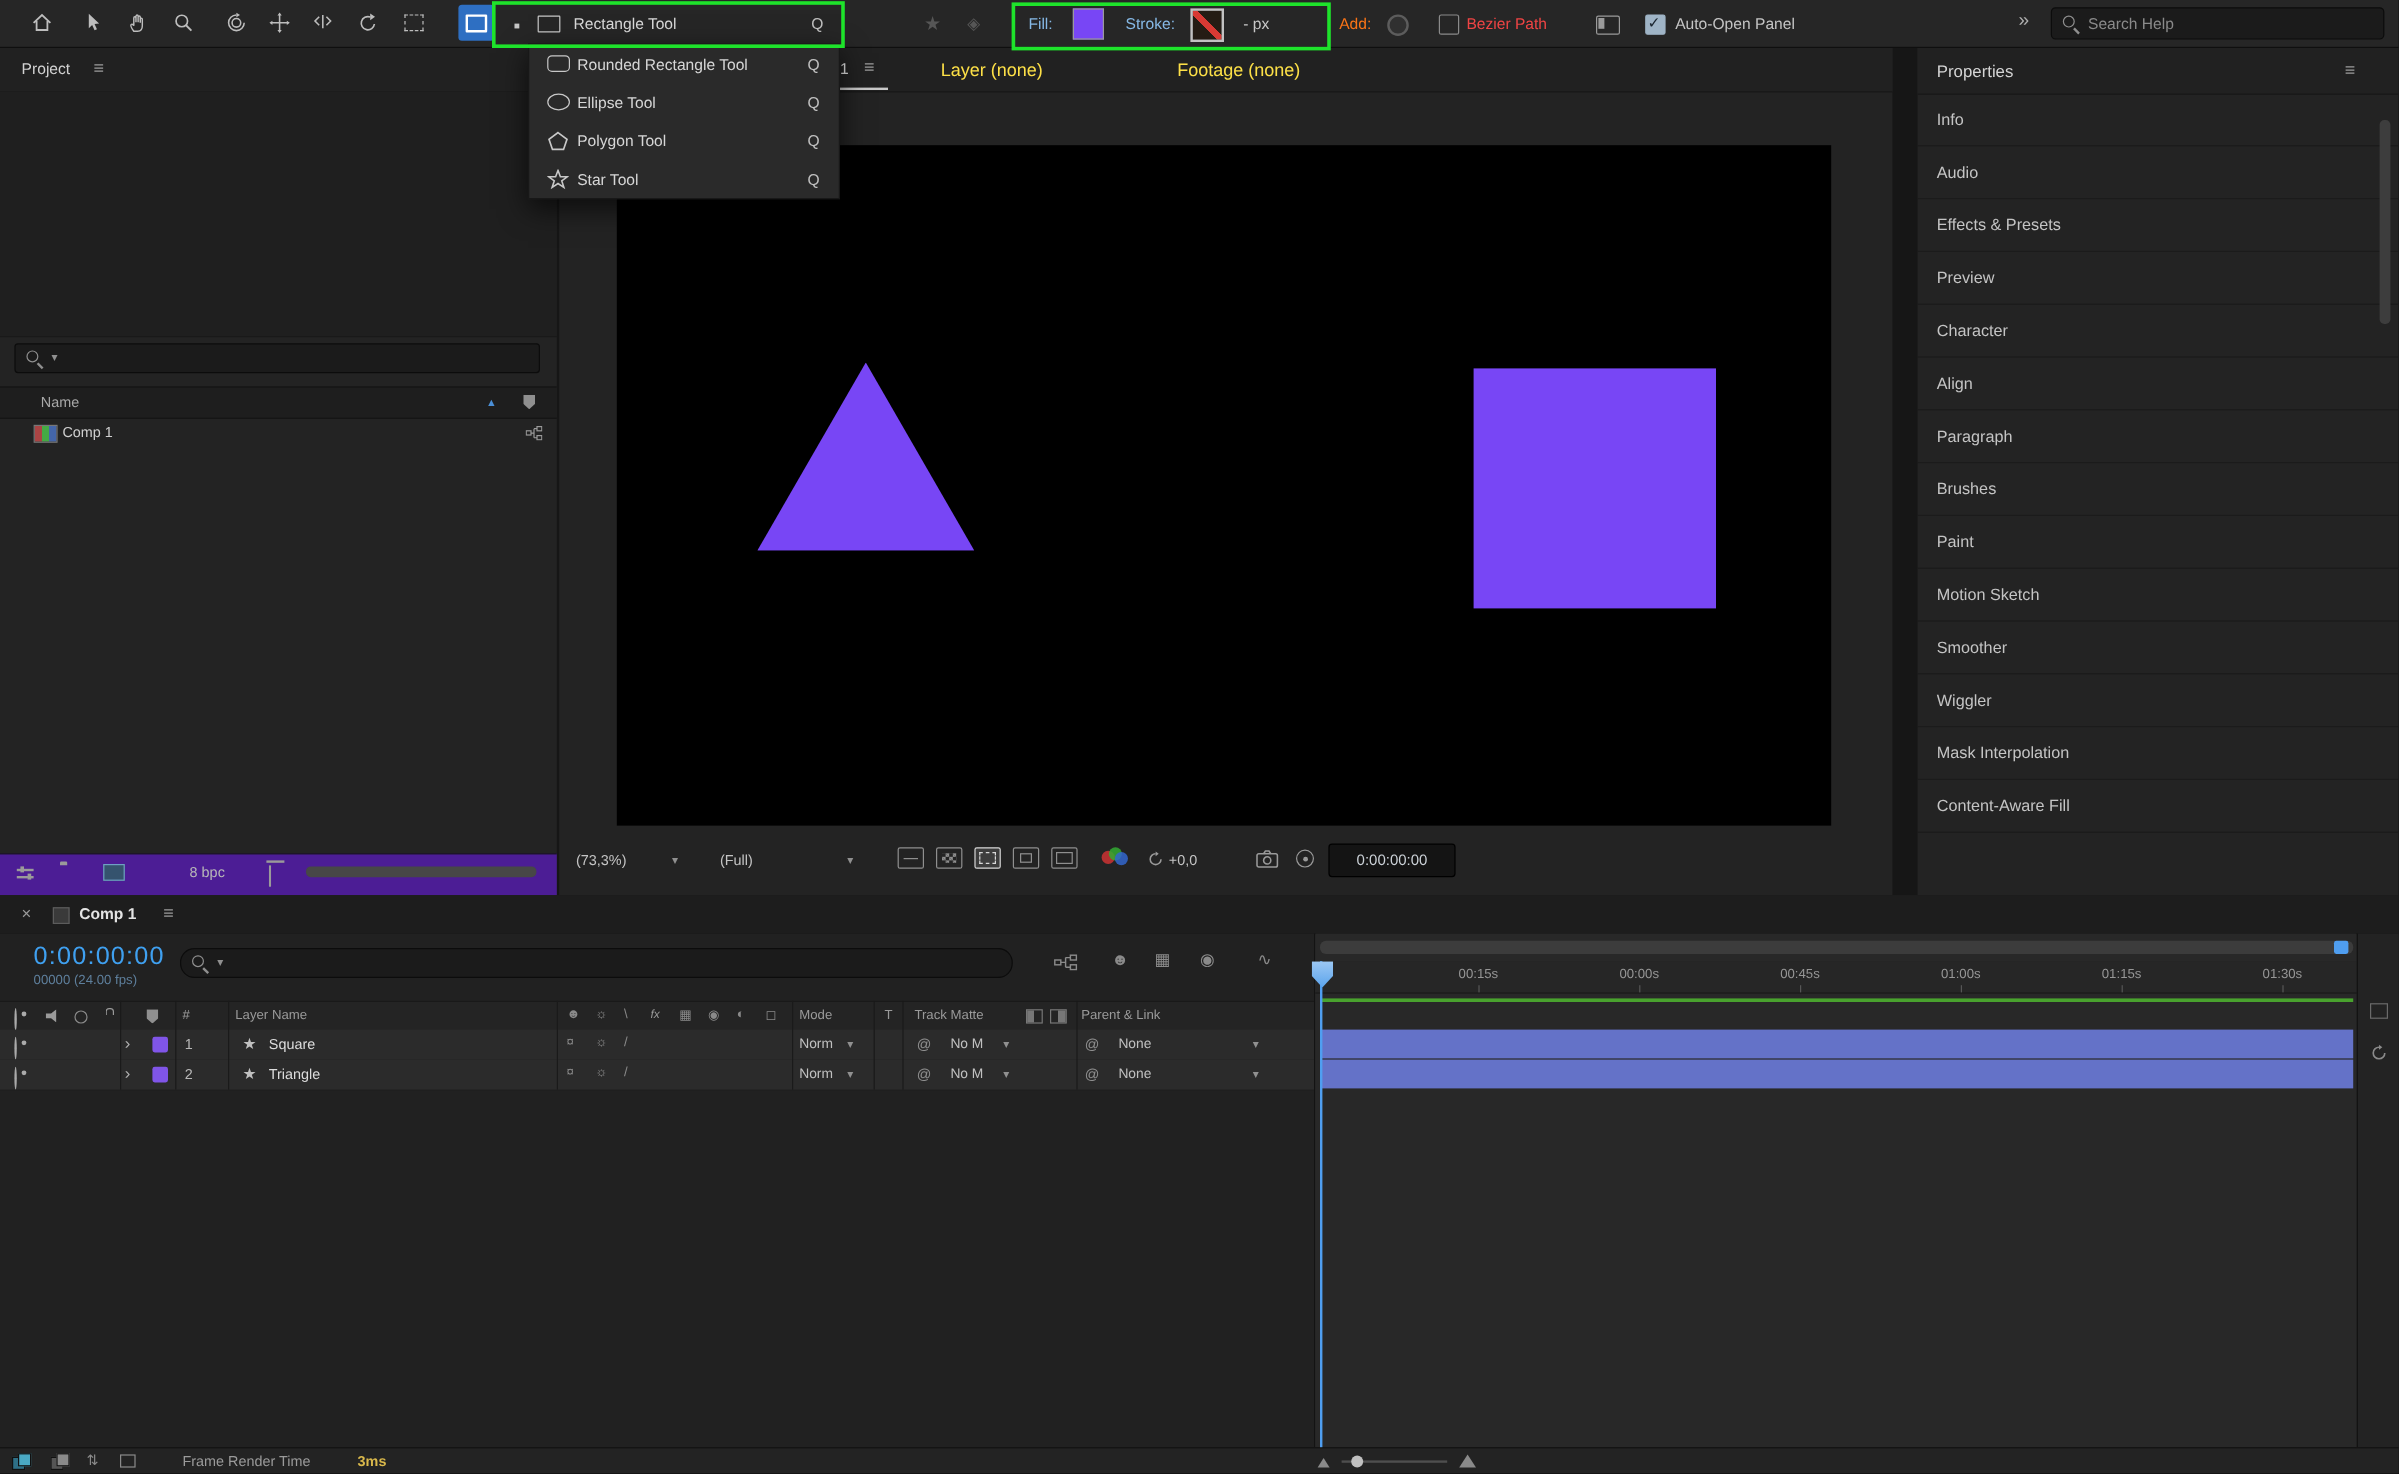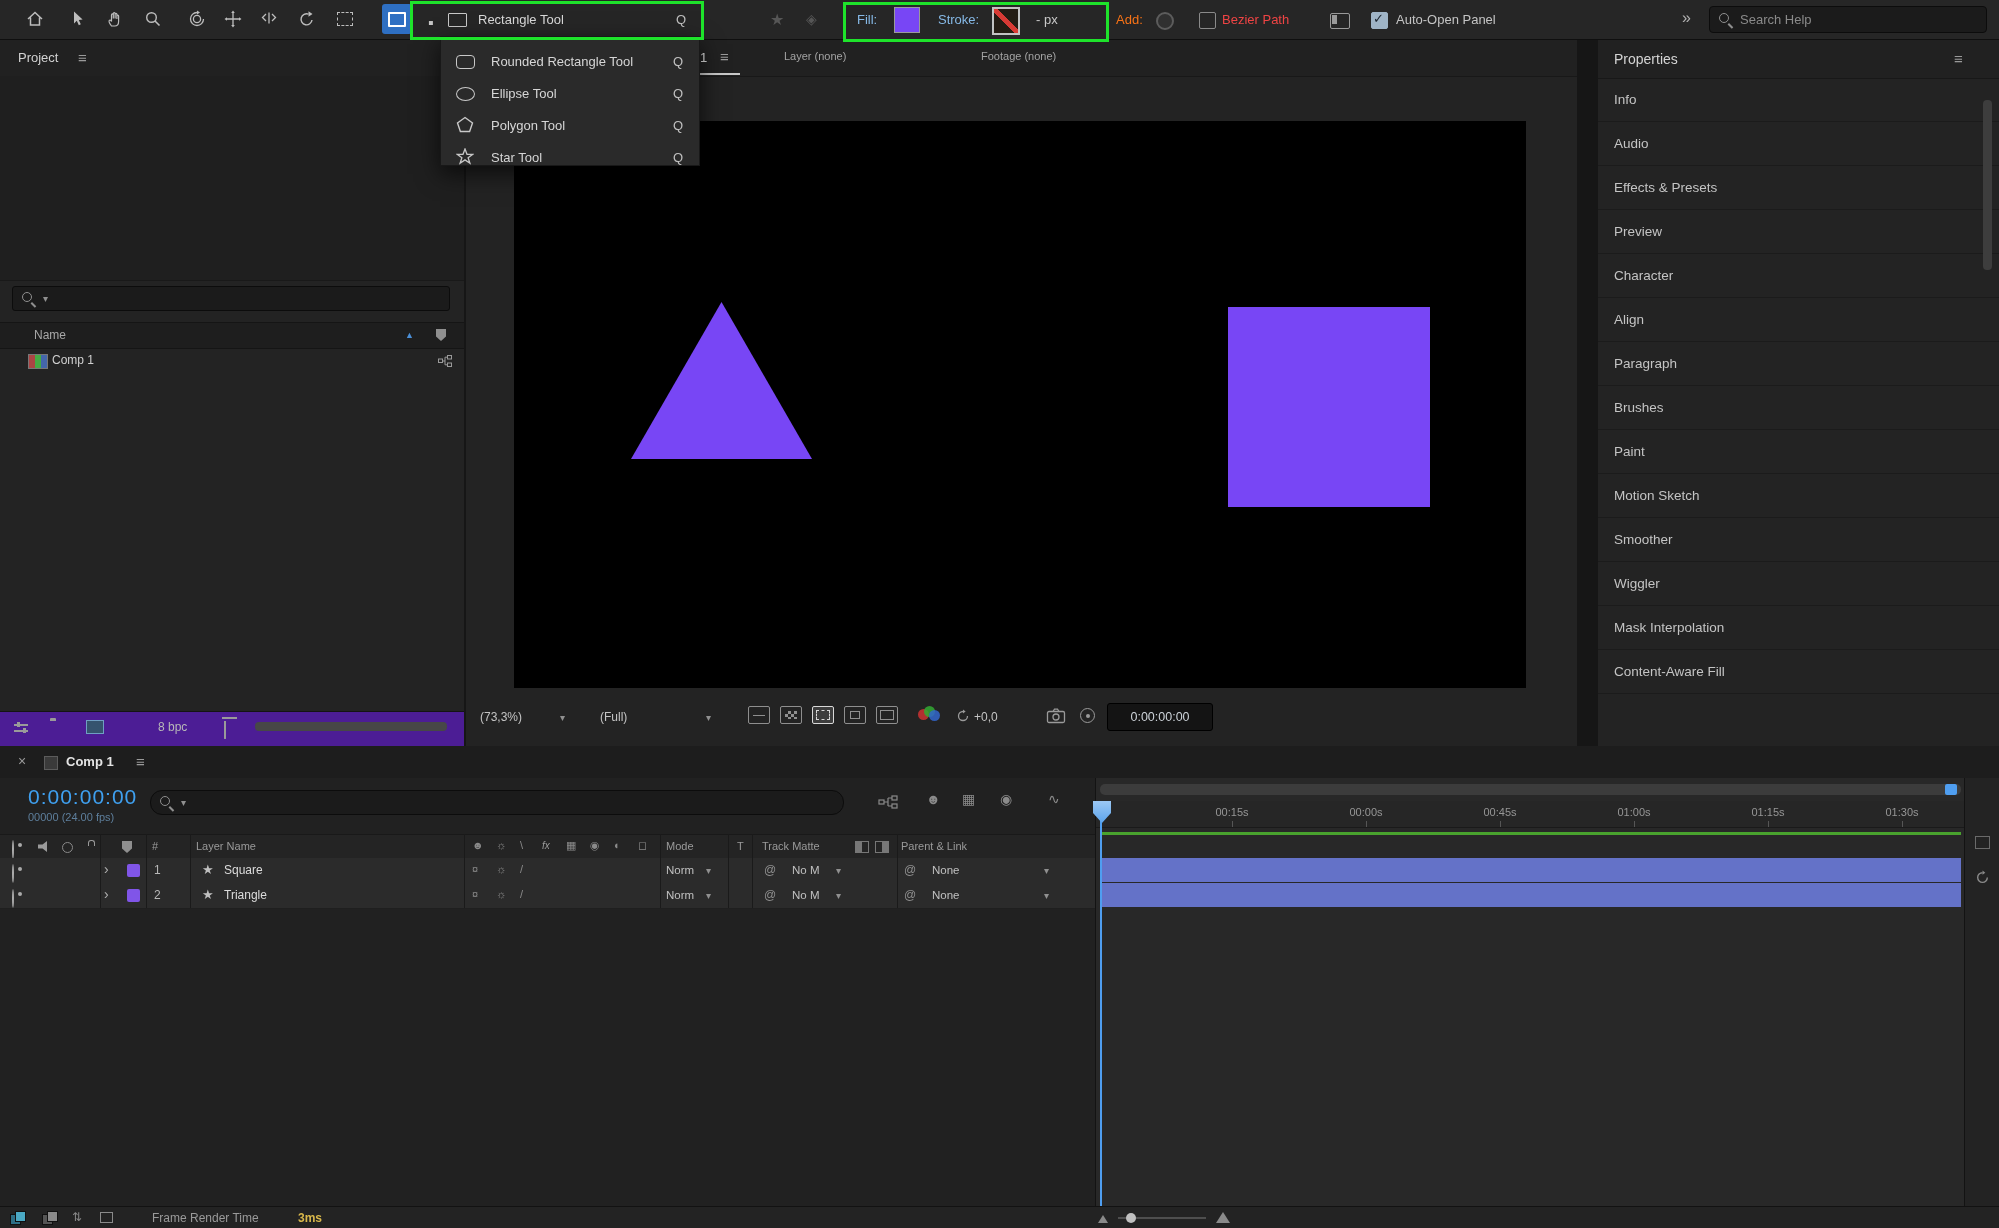--- a/index.html
+++ b/index.html
@@ -29,21 +29,21 @@
   .paneltoggle::after{content:"";position:absolute;left:1px;top:1px;width:5px;height:9px;background:#9a9a9a}
   .searchbox{display:flex;align-items:center;gap:7px;padding:0 9px;background:#1b1b1b;border:1px solid #0c0c0c;border-radius:4px;box-sizing:border-box}
   .searchbox input{background:transparent;border:none;outline:none;color:#b0b0b0;font-size:13px;font-family:inherit;width:100%;padding:0}
   .searchbox input::placeholder{color:#8a8a8a}
   .icon-search{position:relative;width:14px;height:14px;flex:0 0 auto;display:inline-block}
   .icon-search::before{content:"";position:absolute;left:0;top:0;width:8px;height:8px;border:1.5px solid #8f8f8f;border-radius:50%}
   .icon-search::after{content:"";position:absolute;left:10px;top:10px;width:6px;height:1.5px;background:#8f8f8f;transform:rotate(45deg);transform-origin:0 0}
   
   .green-box{border:3px solid var(--annotation_green);z-index:60;pointer-events:none}
   .shape-menu{left:440px;top:36px;width:258px;background:#2a2a2a;border:1px solid #181818;box-shadow:0 8px 22px rgba(0,0,0,.65);z-index:55}
-  .menu-item{display:flex;align-items:flex-end;height:32px;padding:0 16px 0 12px;gap:14px}
+  .menu-item{display:flex;align-items:center;height:32px;padding:0 16px 0 12px;gap:4px}
   .mi-icon{width:24px;display:flex;justify-content:center}
   .mi-label{flex:1;font-size:13px;color:#d6d6d6}
   .mi-short{font-size:13px;color:#c0c0c0}
   .shape-rrect{width:17px;height:12px;border:1.5px solid #c8c8c8;border-radius:4px}
   .shape-ellipse{width:17px;height:12px;border:1.5px solid #c8c8c8;border-radius:50%}
   
   .panel{position:absolute;background:#232323}
   .project-panel{left:0;top:40px;width:464px;height:706px}
   .comp-panel{left:466px;top:40px;width:1111px;height:706px}
   .props-panel{left:1598px;top:40px;width:401px;height:706px}
@@ -61,21 +61,21 @@
   .icon-trash::before{content:"";position:absolute;left:-3px;top:-4px;width:15px;height:2px;background:#9a9a9a}
   .hscroll{height:9px;background:#474747;border-radius:4px}
   .icon-folder{position:relative;width:15px;height:10px;background:#9a9a9a;border-radius:1px;margin-top:3px}
   .icon-folder::before{content:"";position:absolute;left:0;top:-3px;width:6px;height:3px;background:#9a9a9a;border-radius:1px 1px 0 0}
   .icon-sliders{position:relative;width:14px;height:12px}
   .icon-sliders::before{content:"";position:absolute;top:3px;left:0;width:14px;height:1.5px;background:#9a9a9a;box-shadow:0 6px 0 #9a9a9a}
   .icon-sliders::after{content:"";position:absolute;top:1px;left:3px;width:3px;height:5px;background:#9a9a9a;box-shadow:6px 6px 0 #9a9a9a}
   .icon-filmblue{width:16px;height:12px;border:1px solid #6f9fc4;background:#35536e}
   
   .tabu{height:2px;background:#c8c8c8}
-  .graytab{font-size:11px;color:#a3a3a3}
+  .graytab{font-size:15px;color:#fde047}
   .viewport{left:48px;top:81px;width:1012px;height:567px;background:#000}
   .shape-tri{left:117px;top:181px;width:181px;height:157px;background:var(--shape_purple);clip-path:polygon(50% 0,100% 100%,0 100%)}
   .shape-sq{left:714px;top:186px;width:202px;height:200px;background:var(--shape_purple)}
   .vbtn{width:22px;height:18px;border:1px solid #8f8f8f;border-radius:2px;display:flex;align-items:center;justify-content:center;box-sizing:border-box}
   .vbtn.active{border-color:#d8d8d8;background:#3d3d3d}
   .caret{font-size:10px;color:#909090}
   .smalltxt{font-size:12px;color:#c4c4c4}
   .tcbox{width:104px;height:26px;background:#141414;border:1px solid #000;border-radius:3px;display:flex;align-items:center;justify-content:center;font-size:12.5px;color:#ccd2d8}
   .rgb{position:relative;width:24px;height:16px}
   .rgb i{position:absolute;width:11px;height:11px;border-radius:50%;opacity:.85}

